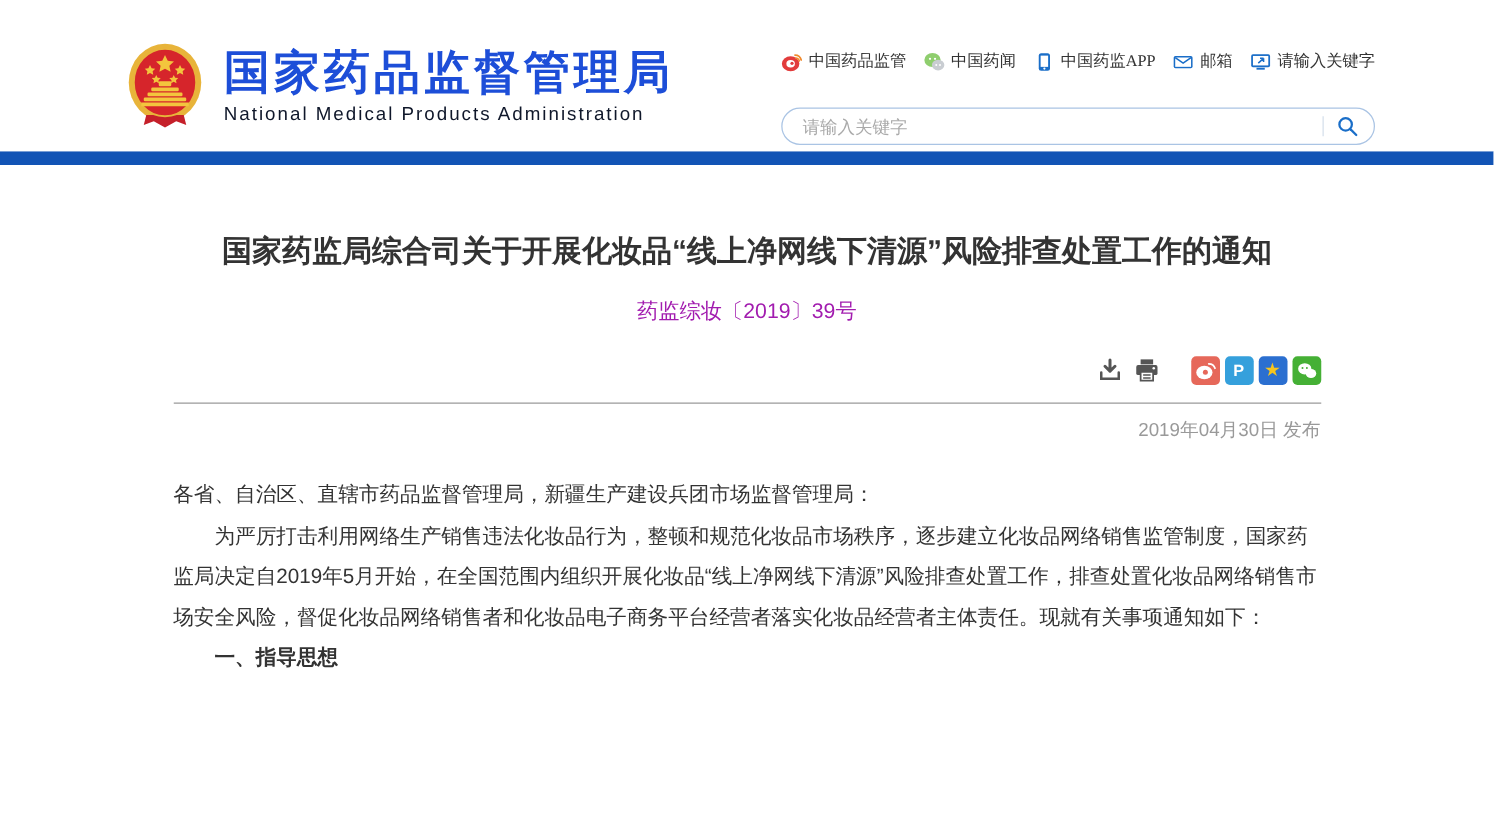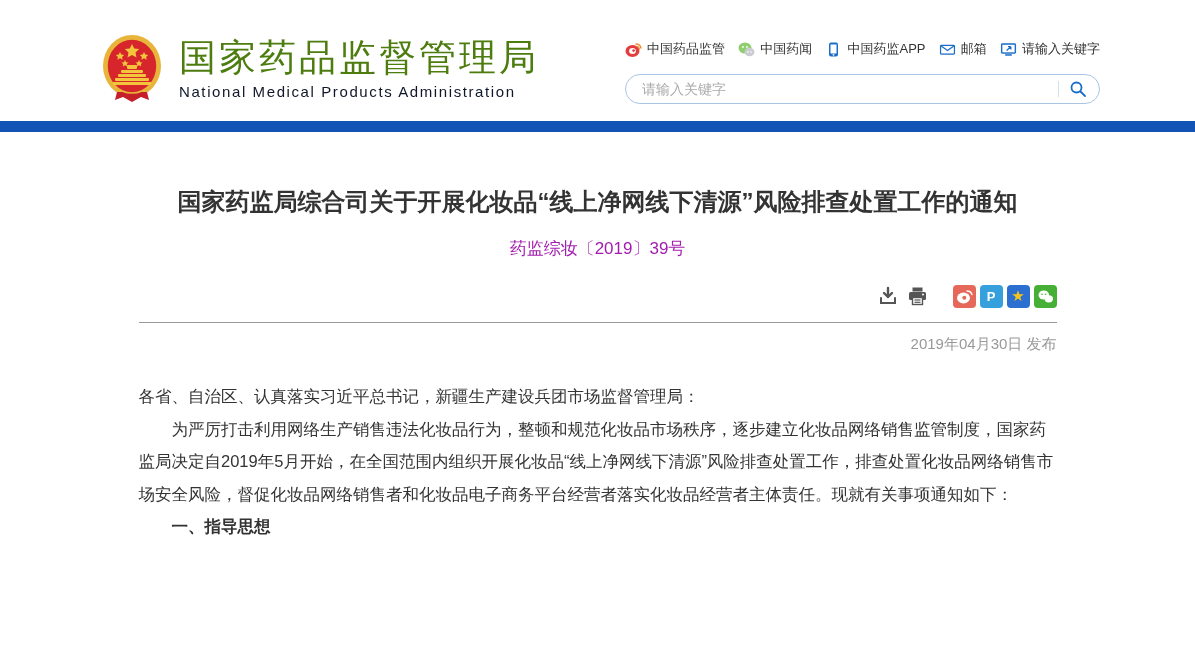--- a/index.html
+++ b/index.html
@@ -4,25 +4,25 @@
 <style>
   * { margin:0; padding:0; box-sizing:border-box; }
   html,body { background:#fff; font-family:"Liberation Sans","DejaVu Sans",sans-serif; color:#333; }
   .page { width:1195px; height:670px; background:#fff; overflow:hidden; position:relative; }
 
   
   .header { height:121px; background:#fff; position:relative; }
   .logo-wrap { position:absolute; left:101px; top:34px; display:flex; align-items:center; cursor:pointer; }
   .emblem { width:62px; height:70px; flex:0 0 auto; }
   .logo-text { margin-left:16px; }
-  .site-zh { font-size:37px; font-weight:normal; color:#4d7c0f; letter-spacing:3px; line-height:1.1; }
+  .site-zh { font-size:37px; font-weight:bold; color:#1d4ed8; letter-spacing:3px; line-height:1.1; }
   .site-en { font-size:15px; color:#0f172a; letter-spacing:1.6px; margin-top:4px; }
 
   .header-right { position:absolute; right:95px; top:40px; width:475px; }
-  .nav-row { display:flex; align-items:center; justify-content:space-between; margin-bottom:16px; }
+  .nav-row { display:flex; align-items:center; justify-content:space-between; margin-bottom:28px;font-family:Liberation Serif, serif; }
   .nav-link { display:flex; align-items:center; gap:5px; font-size:13px; color:#333; cursor:pointer; white-space:nowrap; }
   .nav-ico { width:17px; height:17px; display:inline-flex; align-items:center; justify-content:center; }
 
   .search-box { display:flex; align-items:center; height:30px; border:1px solid #aac4e4; border-radius:16px; padding:0 12px 0 16px; background:#fff; }
   .search-input { flex:1; border:none; outline:none; font-size:14px; color:#333; background:transparent; }
   .search-input::placeholder { color:#aaa; }
   .search-divider { width:1px; height:16px; background:#d5dfec; margin:0 10px; }
   .search-btn { background:none; border:none; cursor:pointer; display:flex; align-items:center; padding:0; }
 
   .blue-bar { height:11px; background:#1254b5; width:100%; }
@@ -208,19 +208,19 @@
           </svg>
         </button>
       </span>
     </div>
 
     <hr class="rule">
 
     <div class="pub-date">2019年04月30日 发布</div>
 
     <div class="body-text">
-      <p>各省、自治区、认真落实习近平总书记，新疆生产建设兵团市场监督管理局：</p>
+      <p>各省、自治区、直辖市药品监督管理局，新疆生产建设兵团市场监督管理局：</p>
       <p class="indent">为严厉打击利用网络生产销售违法化妆品行为，整顿和规范化妆品市场秩序，逐步建立化妆品网络销售监管制度，国家药监局决定自2019年5月开始，在全国范围内组织开展化妆品“线上净网线下清源”风险排查处置工作，排查处置化妆品网络销售市场安全风险，督促化妆品网络销售者和化妆品电子商务平台经营者落实化妆品经营者主体责任。现就有关事项通知如下：</p>
       <p class="indent sec-head">一、指导思想</p>
     </div>
 
   </div>
 </div>
 
 </body></html>

